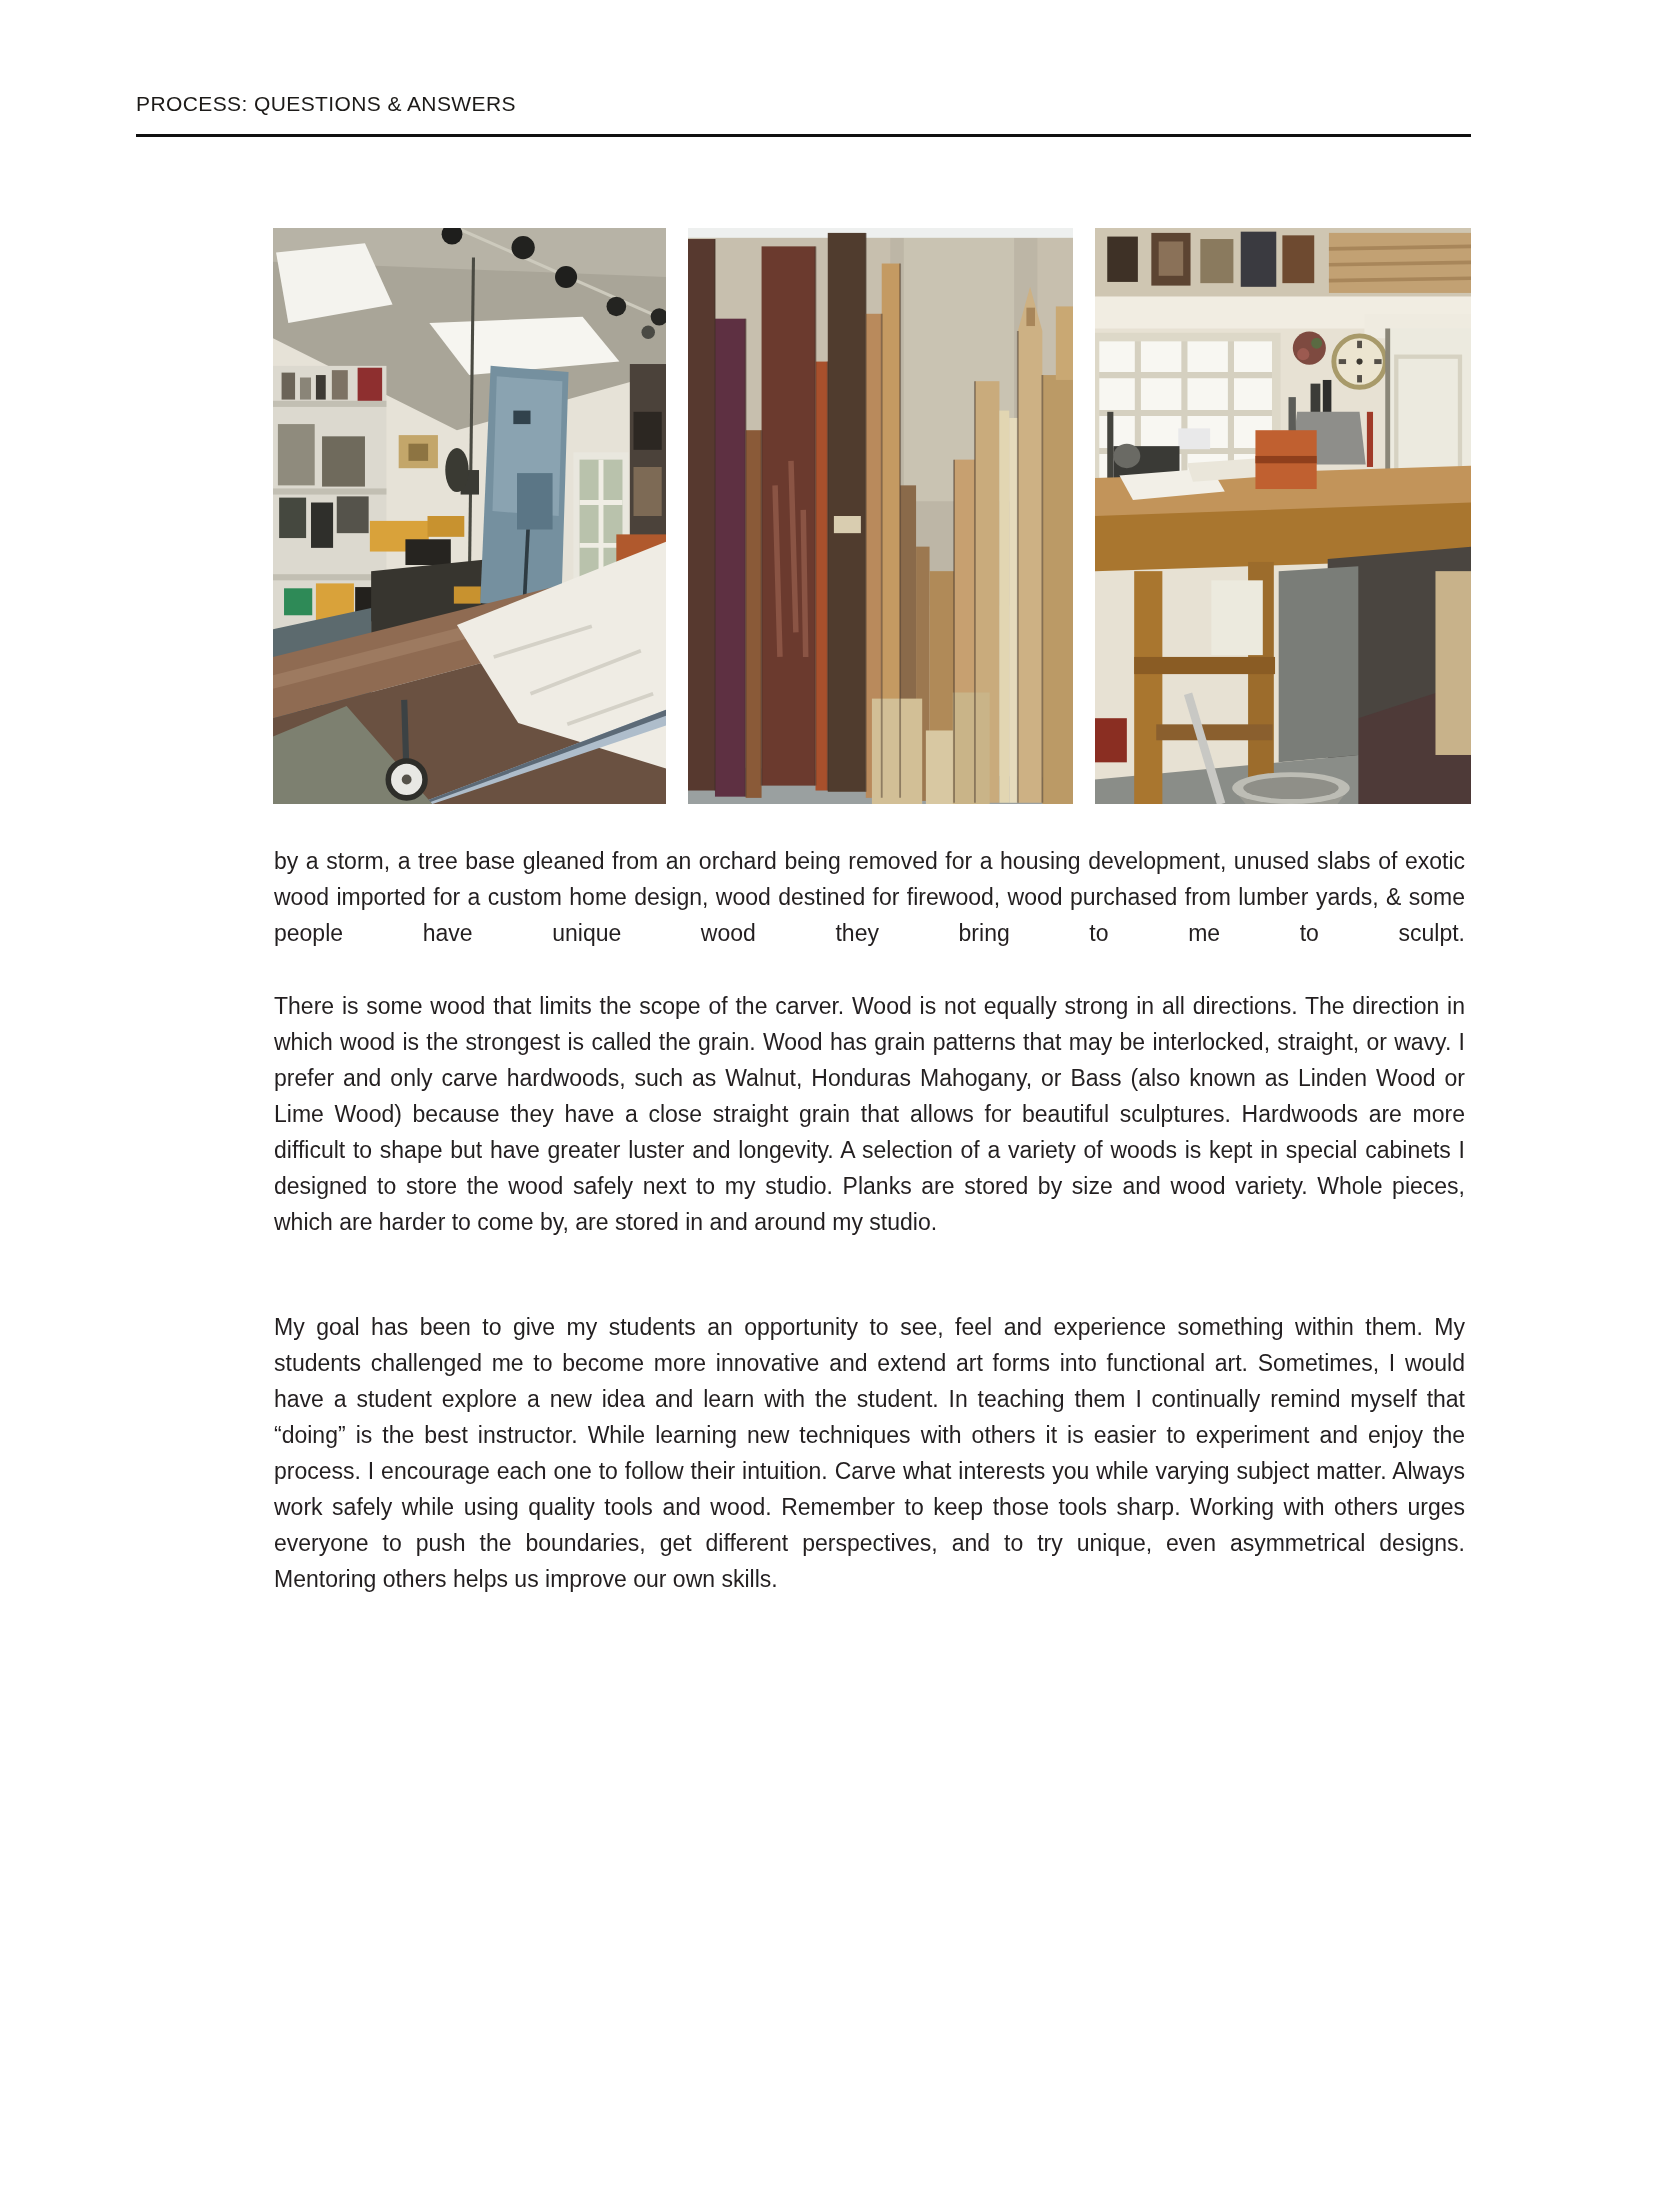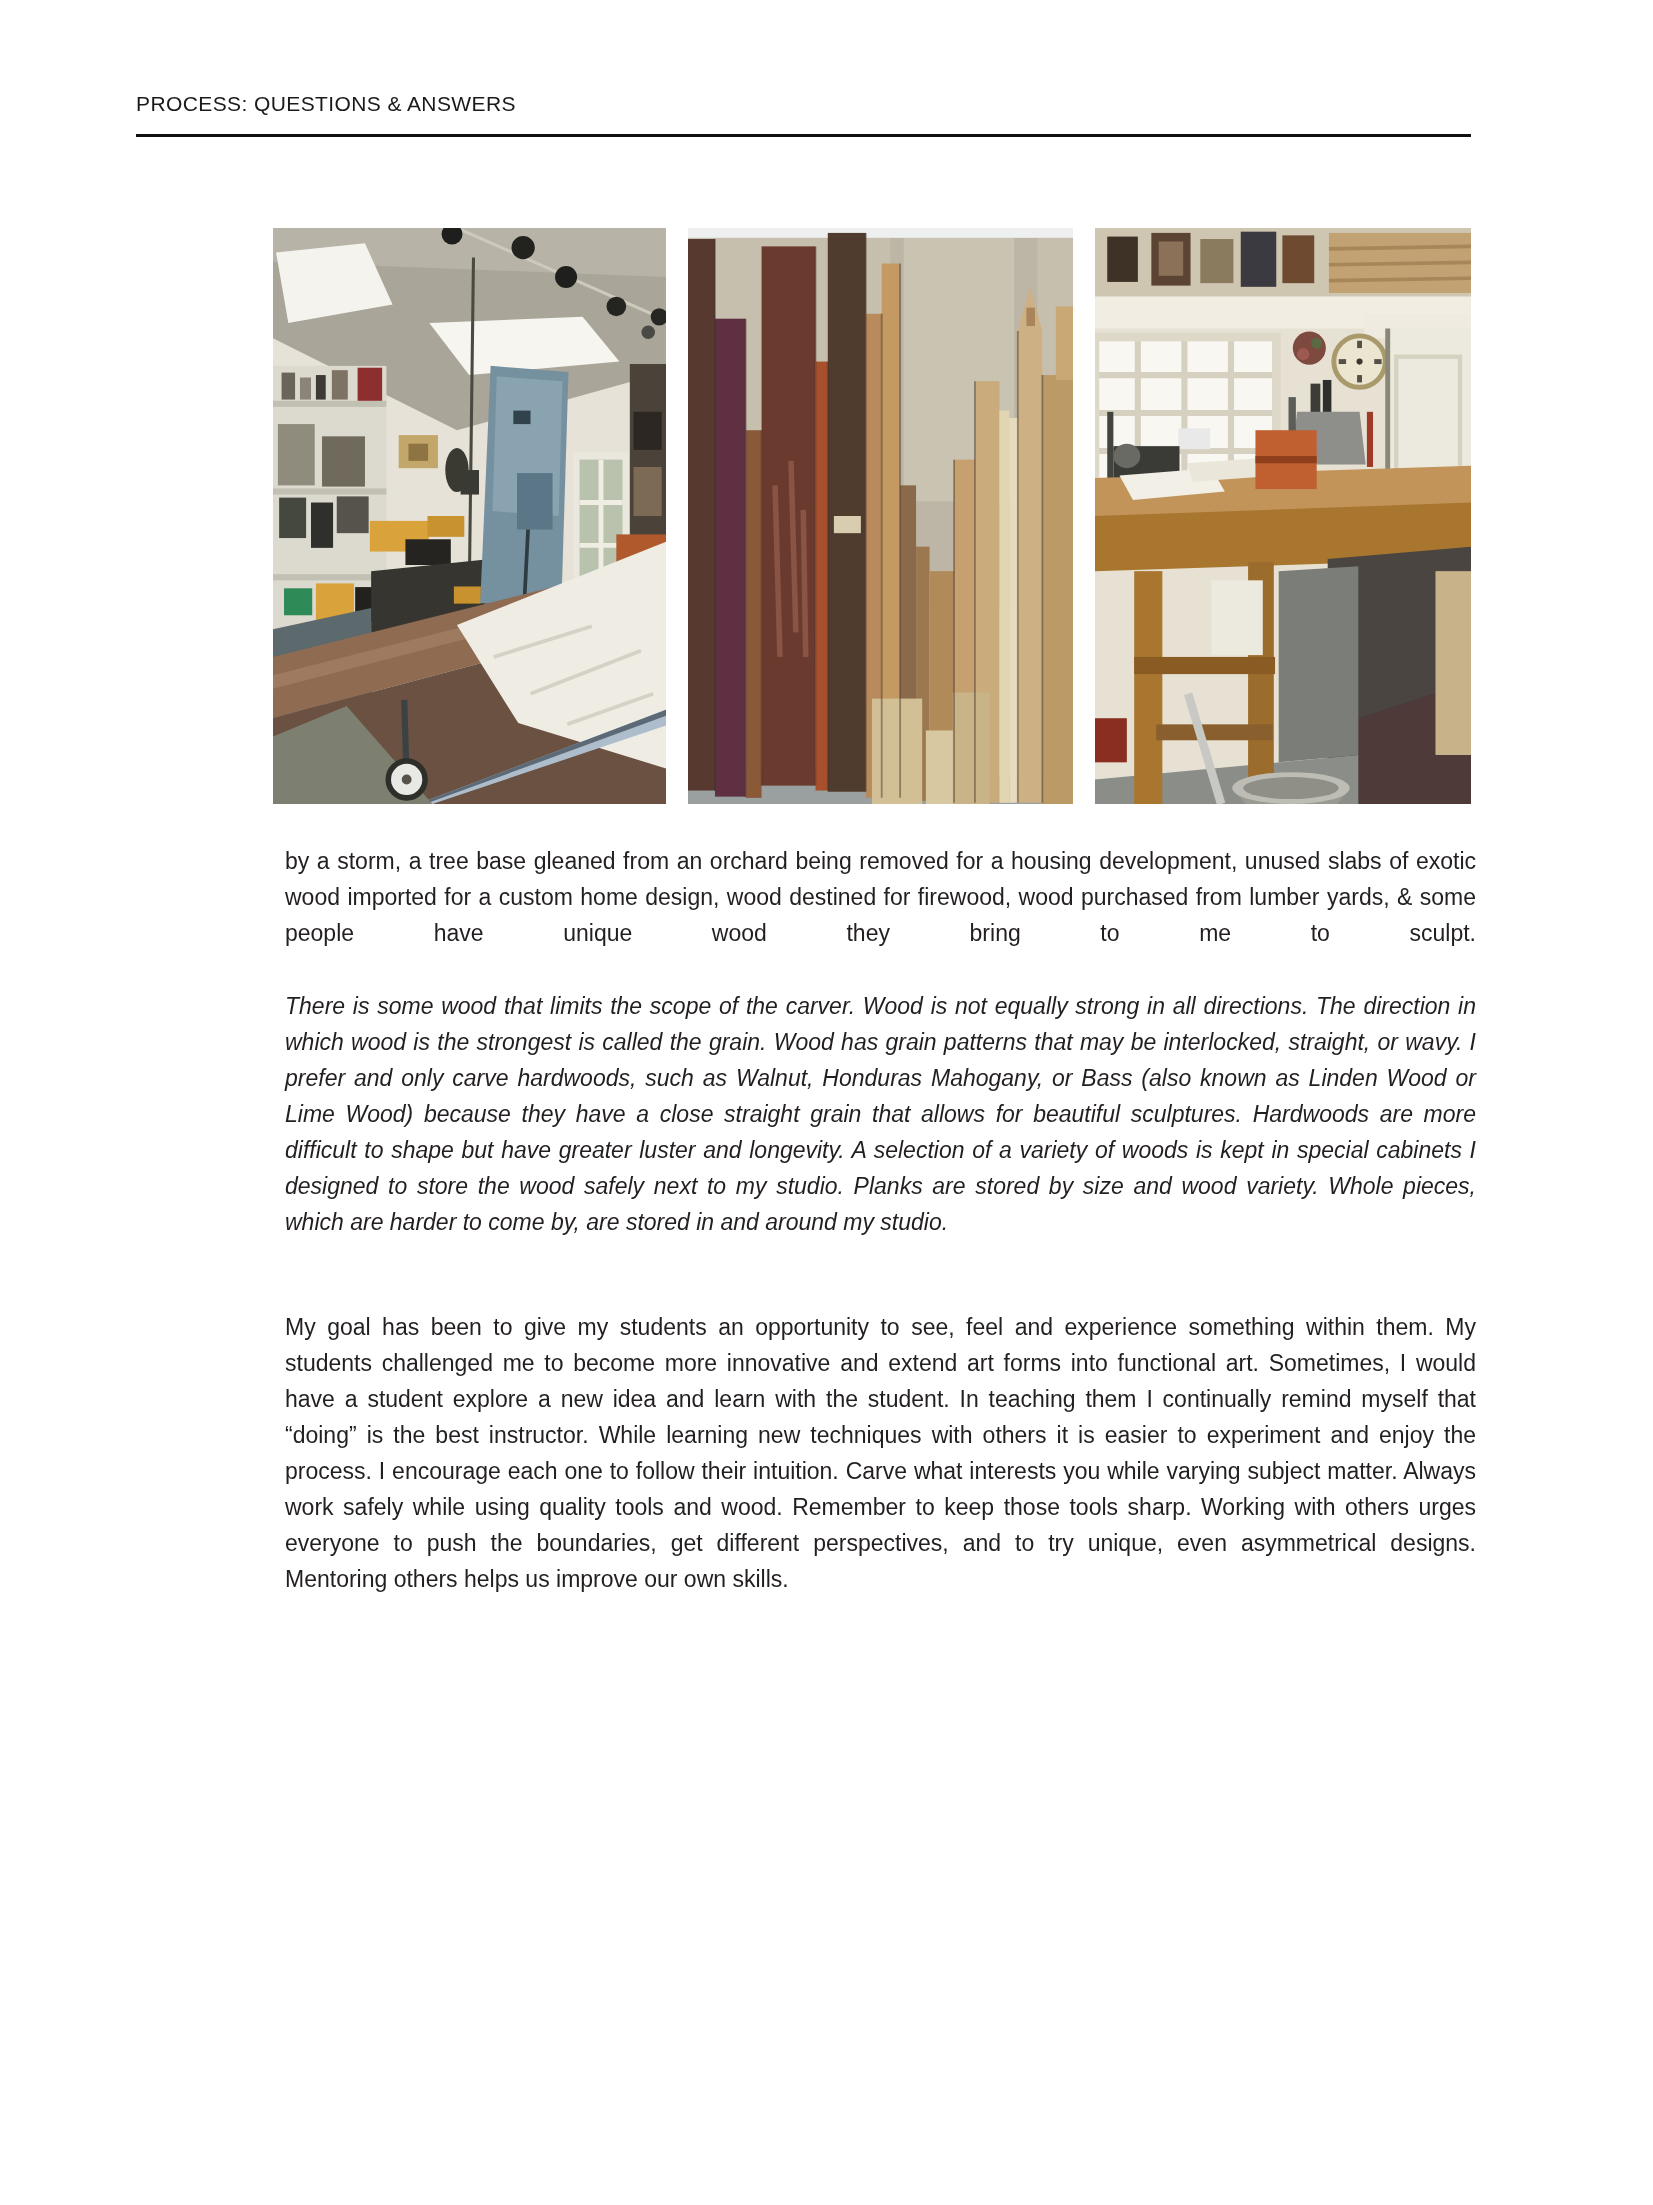--- a/index.html
+++ b/index.html
@@ -38,25 +38,24 @@
   .photo-2{width:385px;}
   .photo-3{width:376px;}
   .text-block{
     position:absolute;
     left:274px; top:843px;
     width:1191px;
     font-size:23px;
     line-height:36px;
     text-align:justify;
     color:#231f20;
-    margin-left:11px;
   }
   .text-block p{margin:0;}
   .para-1{margin-bottom:37px !important; text-align-last:justify;}
-  .para-2{margin-bottom:69px !important;font-style:italic;}
+  .para-2{margin-bottom:69px !important;}
   .question{margin-bottom:34px !important; font-weight:bold; color:#1d1b19;}
   .para-3{margin-bottom:31px !important;}
   .para-4{letter-spacing:-0.3px; text-align-last:justify;}
   .page-number{
     position:absolute;
     left:136px; top:2086px;
     font-size:23px;
     color:#0c4a6e;
   }
   .page-edge-mark{

